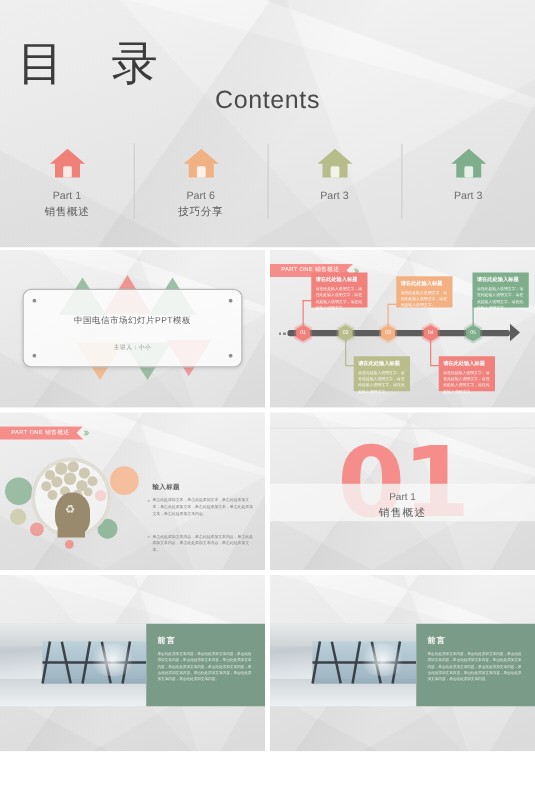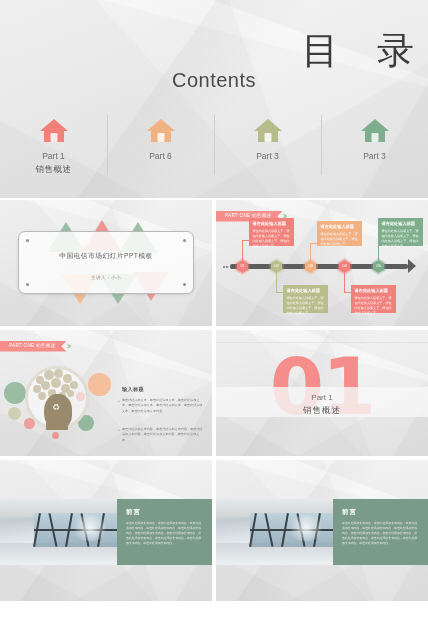--- a/index.html
+++ b/index.html
@@ -28,21 +28,21 @@
     background:
       linear-gradient(48deg, rgba(0,0,0,.02) 45%, rgba(255,255,255,0) 45.4%),
       linear-gradient(300deg, rgba(0,0,0,.03) 12%, rgba(255,255,255,0) 12.5%),
       linear-gradient(15deg, rgba(0,0,0,.018) 72%, rgba(255,255,255,0) 72.5%);
   }
 
   
   .hero { position:absolute; left:0; top:0; width:428px; height:198px; overflow:hidden; }
   .hero-inner { position:relative; width:100%; height:100%; }
   .hero-title {
-    position:absolute; top:32px; left:0; right:0; text-align:right;
+    position:absolute; top:32px; left:0; right:0; text-align:left;
     font-size:37px; letter-spacing:14px; color:#3c3c3c; font-weight:400;
     text-indent:14px; line-height:1;
   }
   .hero-sub {
     position:absolute; top:70px; left:0; right:0; text-align:center;
     font-size:20px; color:#4a4a4a; letter-spacing:.5px; line-height:1;
   }
   .parts { position:absolute; top:118px; left:0; right:0; display:flex; }
   .part { flex:1; position:relative; text-align:center; }
   .part + .part::before{
@@ -163,20 +163,21 @@
           <div class="part-no">Part 1</div>
           <div class="part-cn">销售概述</div>
         </div>
 
         <div class="part">
           <svg class="house" width="30" height="25" viewBox="0 0 30 25">
             <path d="M15 1 L29 13 L25 13 L25 24 L5 24 L5 13 L1 13 Z" fill="#f0b183"></path>
             <rect x="11.5" y="15" width="7" height="9" rx="1.2" fill="#ffffff" opacity=".82"></rect>
           </svg>
           <div class="part-no">Part 6</div>
+          <div class="part-cn">技巧分享</div>
         </div>
 
         <div class="part">
           <svg class="house" width="30" height="25" viewBox="0 0 30 25">
             <path d="M15 1 L29 13 L25 13 L25 24 L5 24 L5 13 L1 13 Z" fill="#b6bd8a"></path>
             <rect x="11.5" y="15" width="7" height="9" rx="1.2" fill="#ffffff" opacity=".82"></rect>
           </svg>
           <div class="part-no">Part 3</div>
         </div>
 

